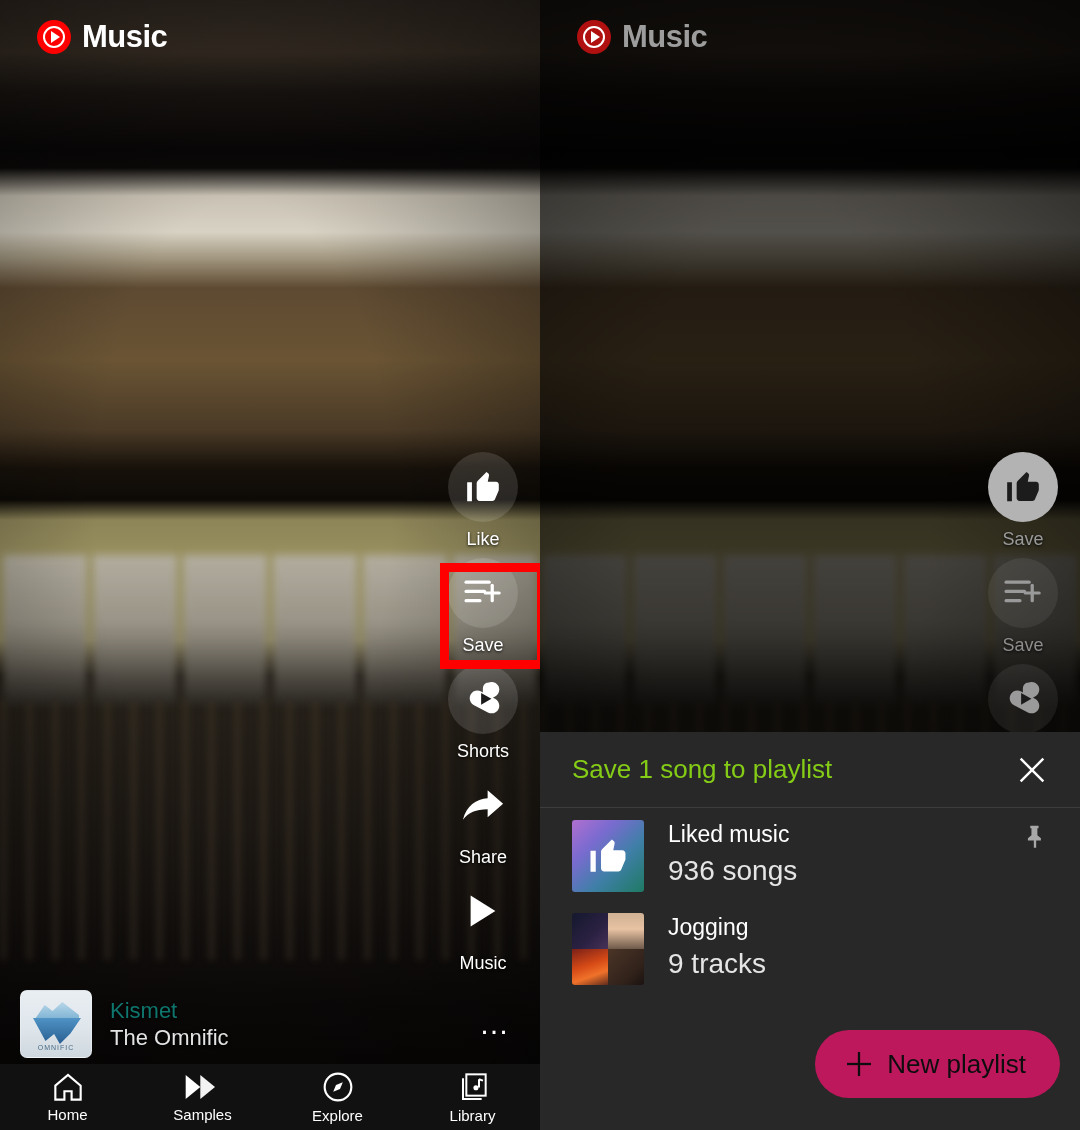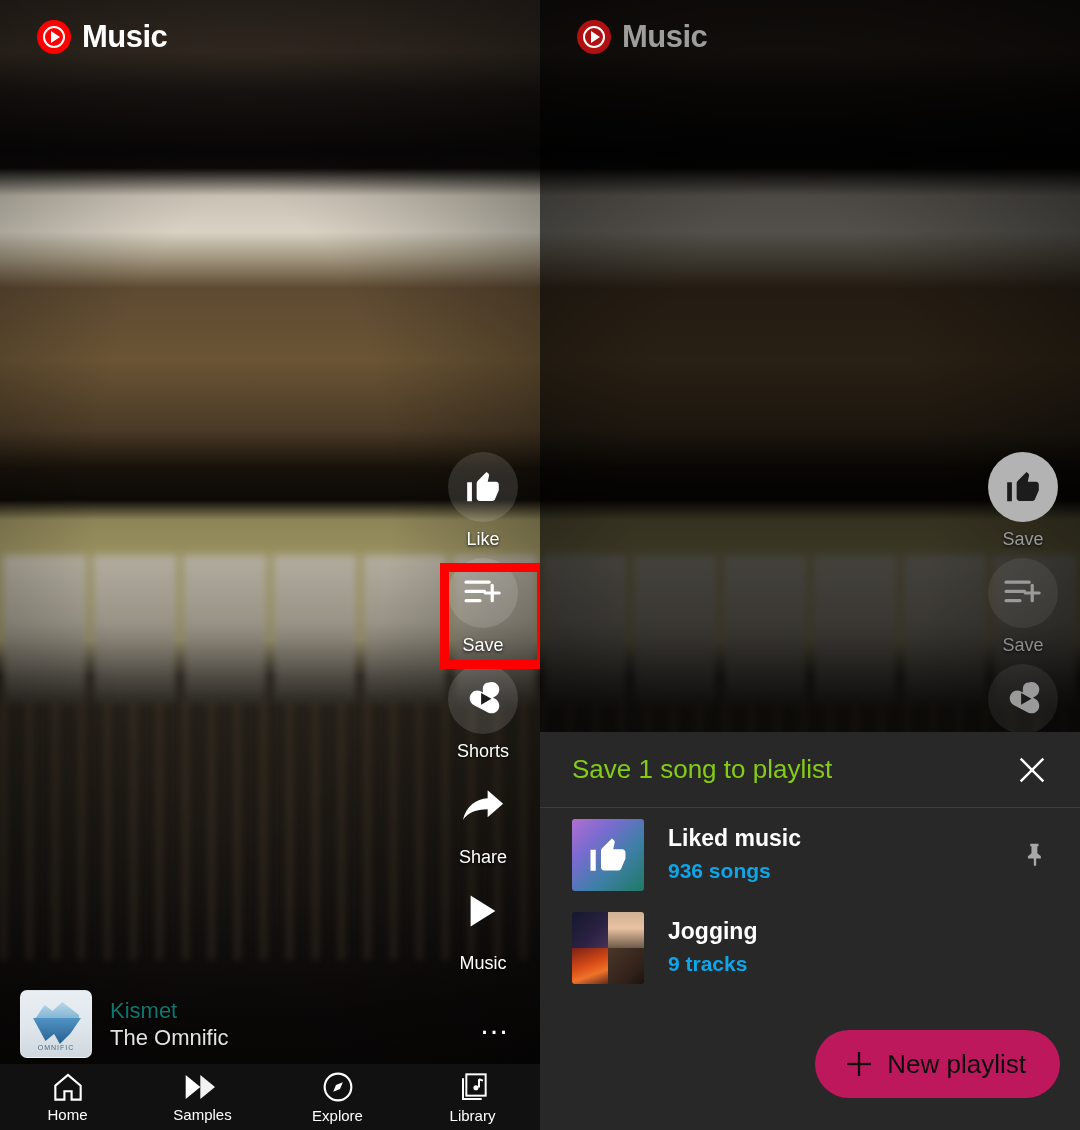--- a/index.html
+++ b/index.html
@@ -110,28 +110,28 @@
          display:flex; z-index:7; }
   .nav-item { flex:1; display:flex; flex-direction:column; align-items:center; justify-content:center; gap:4px; }
   .nav-lbl { color:#ffffff; font-size:15px; }
 
   
   .sheet { position:absolute; left:0; right:0; top:732px; bottom:0; background:#282828; z-index:9; }
   .sheet-hdr { height:76px; display:flex; align-items:center; padding:0 28px 0 32px;
                border-bottom:1px solid #3d3d3d; }
   .sheet-title { color:#84cc16; font-size:26px; flex:1; }
   .close-x { width:40px;height:40px; display:flex;align-items:center;justify-content:center; }
-  .pl-row { display:flex; align-items:center; padding:12px 28px 12px 32px; height:93px;font-weight:bold; }
+  .pl-row { display:flex; padding:12px 28px 12px 32px; height:93px; }
   .pl-thumb { width:72px;height:72px; border-radius:3px; flex:none; overflow:hidden; position:relative; }
   .pl-thumb.liked { background:linear-gradient(135deg,#b06fd0 0%, #7a6bd0 30%, #3f7fa8 62%, #1f7a63 100%);
                     display:flex;align-items:center;justify-content:center; }
   .pl-grid { display:grid; grid-template-columns:1fr 1fr; grid-template-rows:1fr 1fr; width:72px;height:72px; }
   .pl-meta { margin-left:24px; flex:1; }
   .pl-name { color:#fff; font-size:23px; line-height:1.3; }
-  .pl-sub { color:#0ea5e9; font-size:21px; line-height:1.3; margin-top:3px; }
+  .pl-sub { color:#e5e5e5; font-size:28px; line-height:1.3; margin-top:3px; }
   .pin { width:34px;height:34px; display:flex;align-items:center;justify-content:center; }
   .newpl { position:absolute; right:20px; bottom:32px; height:68px; background:#be185d;
            border-radius:34px; display:flex; align-items:center; padding:0 34px 0 28px; }
   .newpl-lbl { color:#0d0d0d; font-size:26px; margin-left:12px; }
 
   
   .hl-box { position:absolute; left:440px; top:563px; width:106px; height:106px;
             border:9px solid #ff0000; z-index:20; box-sizing:border-box; }
 </style>
 </head>

